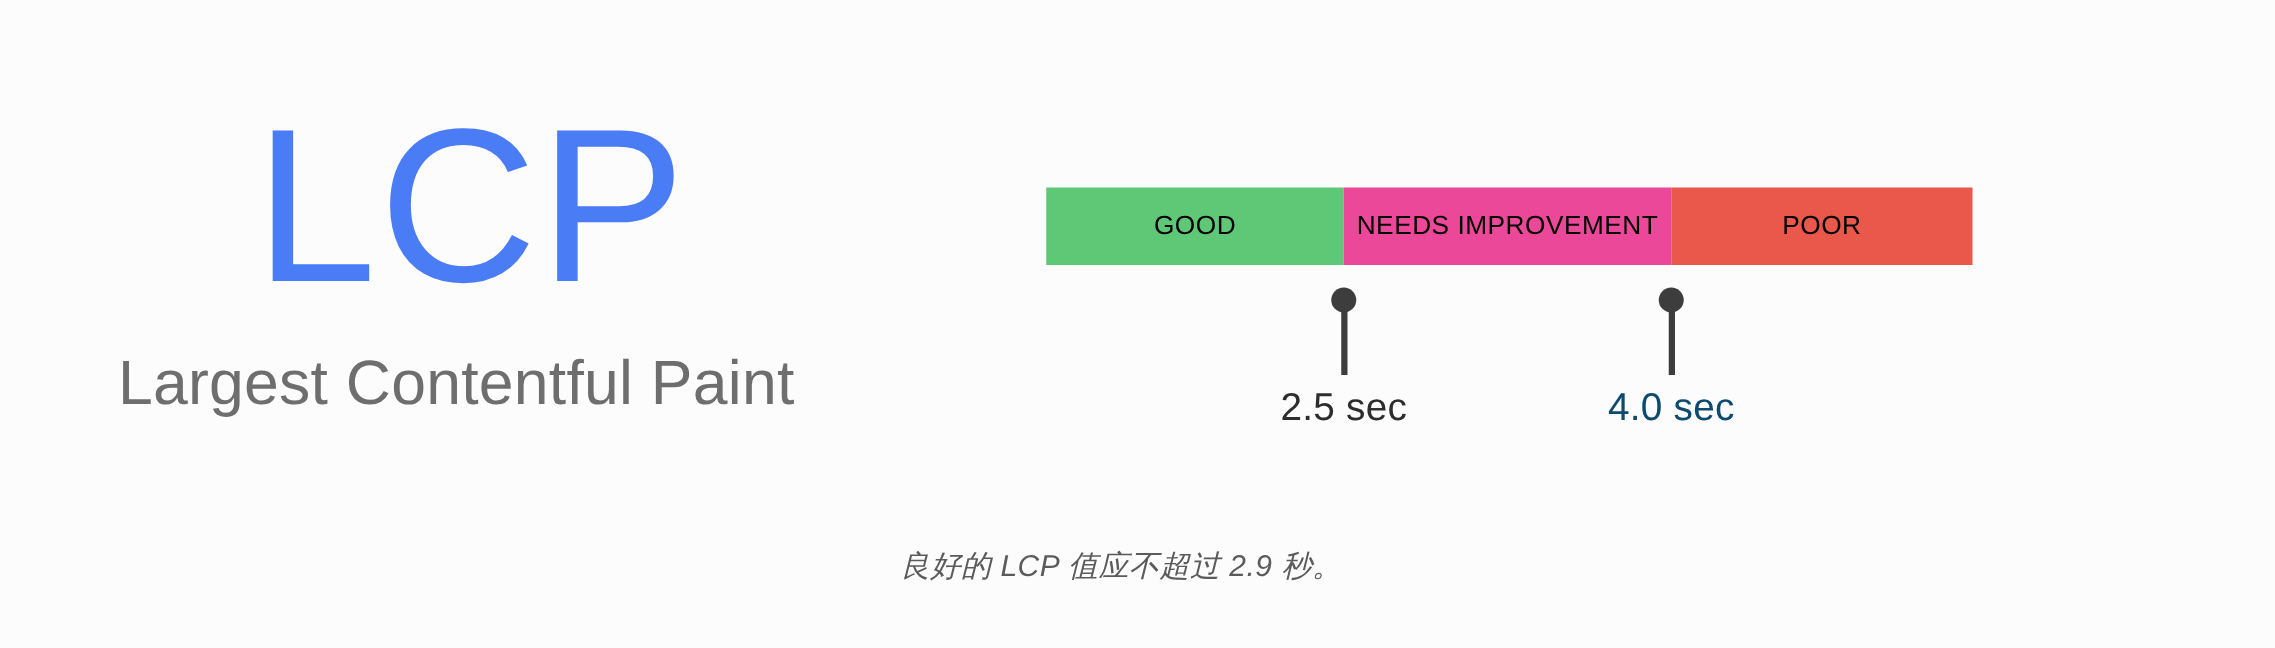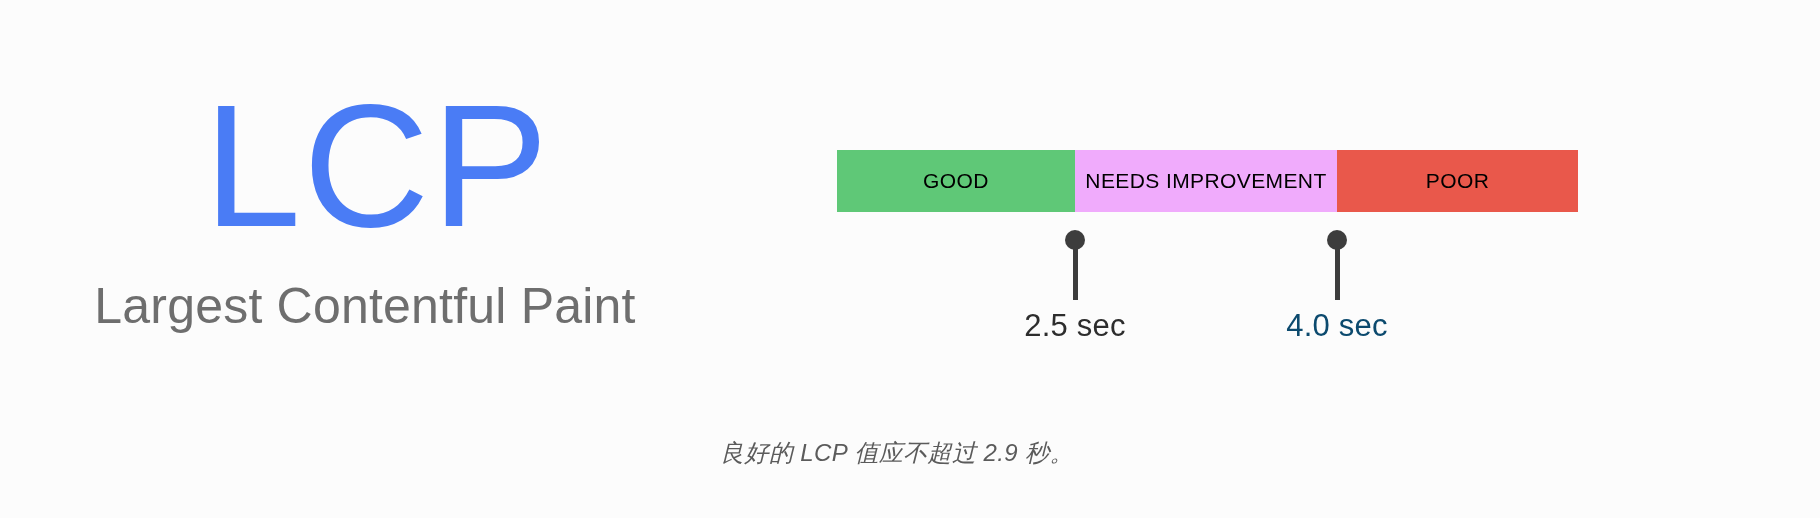--- a/index.html
+++ b/index.html
@@ -149,21 +149,21 @@
   <div class="metric-block">
     <div class="metric-abbr" style="color: rgb(74, 124, 245);">LCP</div>
     <div class="metric-name" style="color: rgb(110, 110, 110);">Largest Contentful Paint</div>
   </div>
 
   <div class="scale-wrap">
     <div class="scale-bar">
       <div class="seg seg-good" style="background: rgb(95, 200, 119); flex: 0 0 238px;">
         <span>GOOD</span>
       </div>
-      <div class="seg seg-ni" style="background: #f0abfc; flex: 0 0 262px;">
+      <div class="seg seg-ni" style="background: #ec4899; flex: 0 0 262px;">
         <span>NEEDS IMPROVEMENT</span>
       </div>
       <div class="seg seg-poor" style="background:#E9584B">
         <span>POOR</span>
       </div>
     </div>
   </div>
 
   <div class="marker marker-1">
     <div class="dot" style="background: rgb(61, 61, 61);"></div>

